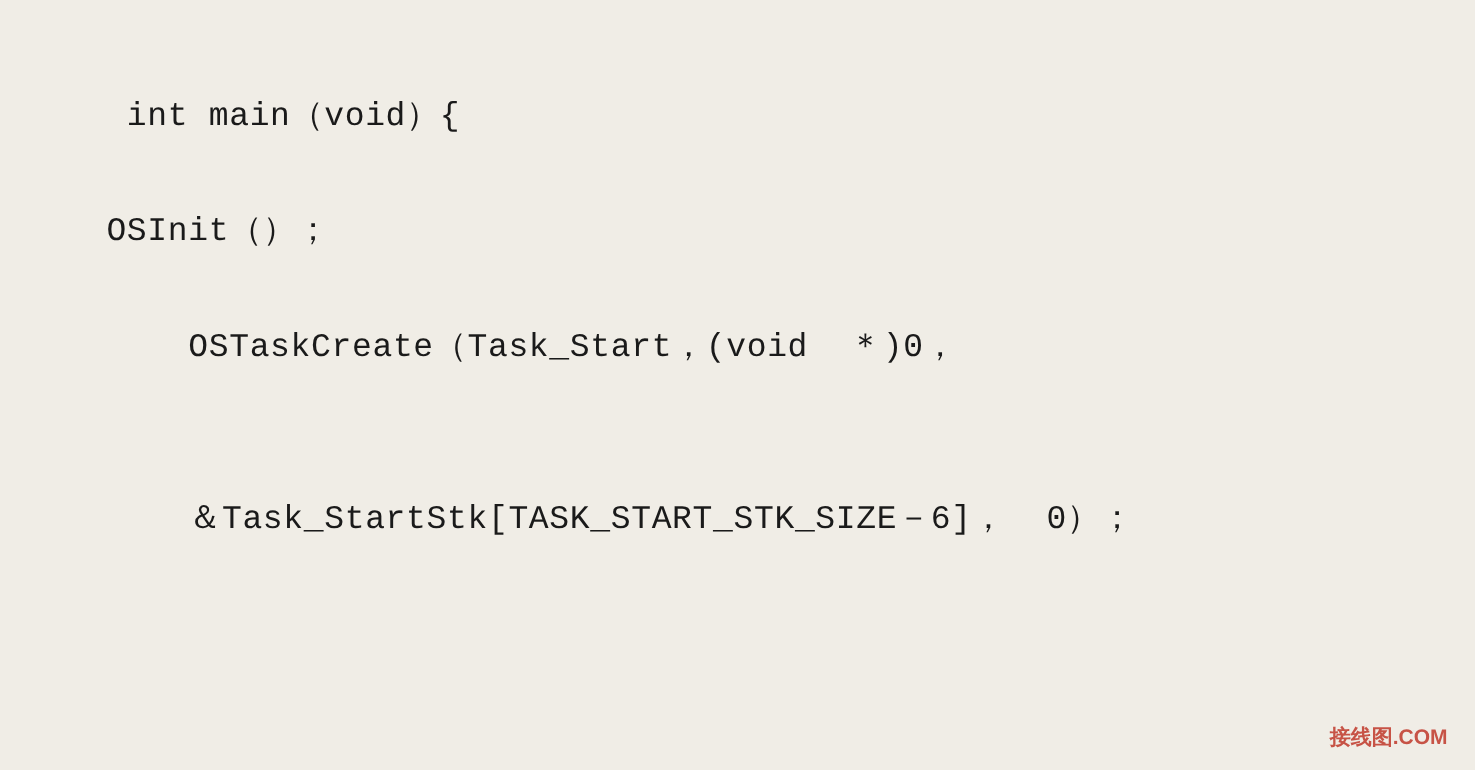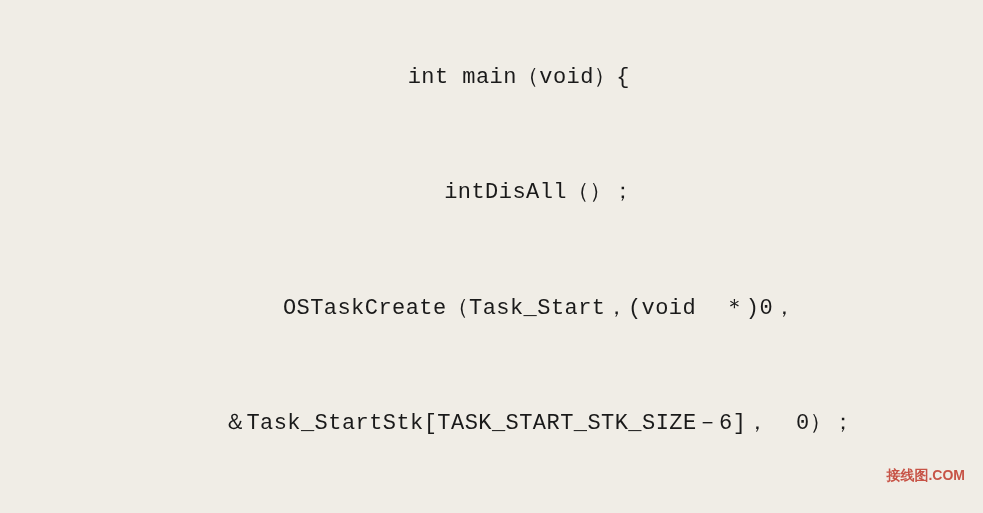--- a/index.html
+++ b/index.html
@@ -25,48 +25,45 @@
       position: relative;
     }
 
     .code-line {
       font-size: 22px;
       color: #1a1a1a;
       line-height: 1.75;
       white-space: pre;
       font-family: 'Courier New', Courier, serif;
       letter-spacing: 0.02em;
-      text-align: center;
     }
 
     .watermark {
       position: absolute;
-      bottom: 28px;
+      bottom: 12px;
       right: 18px;
       font-size: 14px;
       color: #c0392b;
       font-family: Arial, sans-serif;
       font-weight: bold;
       opacity: 0.85;
     }
   </style>
 </head>
 <body>
 
 <div class="code-container">
 
   <div class="code-line">
     <span>int main（void）{</span>
   </div>
 
-  <div class="code-line">
-    <span>   intDisAll（）；</span>
-  </div>
 
   <div class="code-line" style="display:flex; align-items:baseline;">
+    <span>   OSInit（）；</span>
   </div>
 
   <div class="code-line">
     <span>   OSTaskCreate（Task_Start，(void  ＊)0，</span>
   </div>
 
   <div class="code-line">
     <span>   ＆Task_StartStk[TASK_START_STK_SIZE－6]，  0）；</span>
   </div>
 

